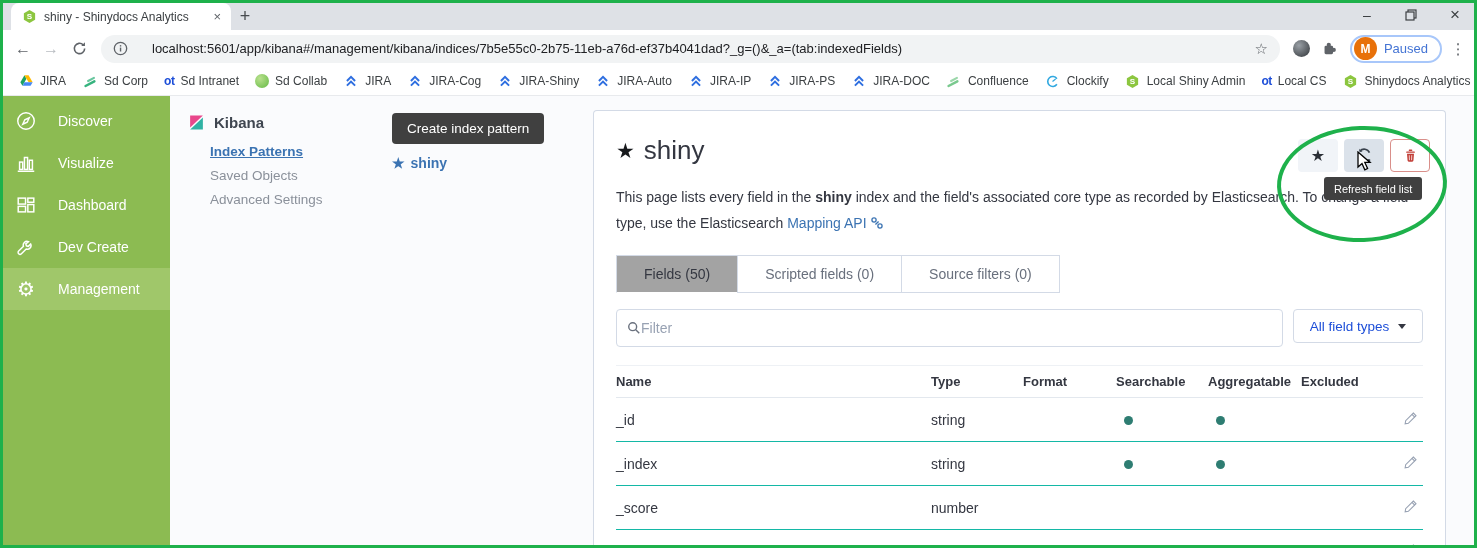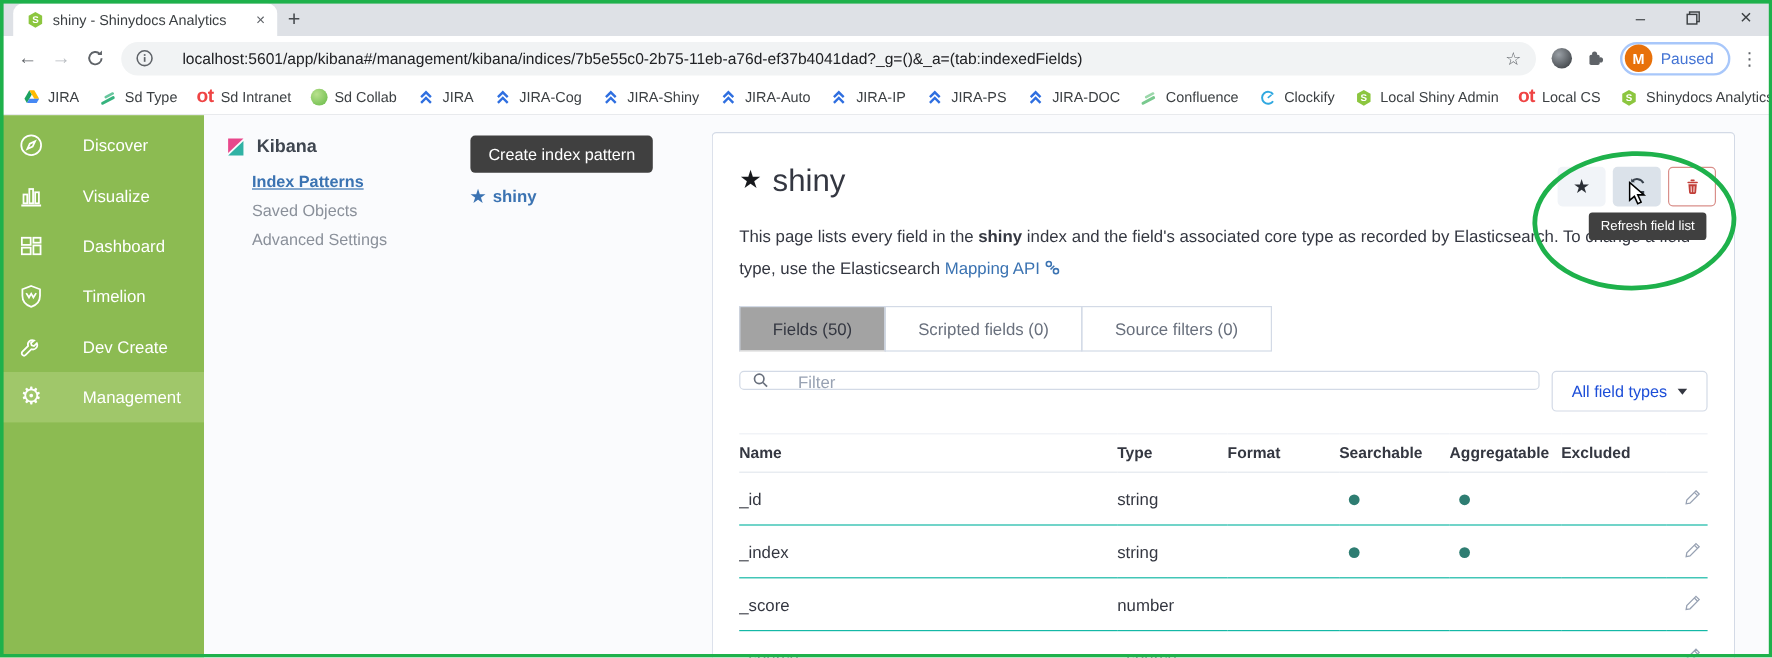--- a/index.html
+++ b/index.html
@@ -27,29 +27,29 @@
   .url-star{color:#5f6368;font-size:15px}
   .ext-circle{width:17px;height:17px;border-radius:50%;background:radial-gradient(circle at 35% 32%,#9aa0a6,#2f3337)}
   .avatar-pill{height:28px;border:2px solid #a8c7fa;border-radius:15px;display:flex;align-items:center;gap:7px;padding:0 12px 0 2px;margin:0 6px}
   .avatar{width:23px;height:23px;border-radius:50%;background:#e8710a;color:#fff;font-size:12px;font-weight:700;display:flex;align-items:center;justify-content:center}
   .paused{font-size:13px;color:#4474d4}
   .menu-dots{width:20px;text-align:center;color:#5f6368;font-size:15px;letter-spacing:0}
 
   .bookmarks{height:29px;background:#fff;display:flex;align-items:center;padding:0 10px;border-bottom:1px solid #e8eaed}
   .bm{display:flex;align-items:center;gap:6px;padding:3px 8px;border-radius:4px;font-size:12px;color:#3c4043;white-space:nowrap}
   .bm-ico{width:16px;height:16px;display:flex;align-items:center;justify-content:center}
-  .ot-txt{font-weight:800;font-size:16px;color:#ef4444;letter-spacing:-.5px}
+  .ot-txt{font-weight:800;font-size:12px;color:#1d4ed8;letter-spacing:-.5px}
   .green-ball{width:14px;height:14px;border-radius:50%;background:radial-gradient(circle at 35% 32%,#b9e18e,#64b944)}
   .bm-spacer{flex:1}
 
   
   .app{display:flex;height:452px;background:#fafbfd}
 
   .sidebar{width:170px;background:#8cbb52;padding-top:4px;flex:none}
-  .side-item{height:42px;display:flex;align-items:center;gap:31px;padding-left:14px;color:#fff;cursor:pointer}
+  .side-item{height:42px;display:flex;align-items:center;gap:20px;padding-left:14px;color:#fff;cursor:pointer}
   .side-item.active{background:#a0c76a}
   .side-label{font-size:14px}
   .side-ico{width:24px;height:24px;display:flex;align-items:center;justify-content:center;font-size:20px;line-height:1}
 
   .subnav{width:423px;position:relative;flex:none}
   .kb-head{position:absolute;left:18px;top:18px;display:flex;align-items:center;gap:9px}
   .kb-title{font-size:15px;font-weight:700;color:#3f4650}
   .subnav-links{position:absolute;left:40px;top:48px;display:flex;flex-direction:column;gap:9px;font-size:13.5px}
   .link-active{color:#3b73b2;font-weight:700;text-decoration:underline;cursor:pointer}
   .link-muted{color:#8a909a;cursor:pointer}
@@ -69,21 +69,21 @@
 
   .desc{margin-top:18px;font-size:14px;color:#343741;line-height:26px}
   .desc .line{white-space:nowrap}
   .maplink{color:#3b73b2;text-decoration:none;cursor:pointer}
 
   .tabs{display:flex;margin-top:17px}
   .tabx{height:38px;padding:0 27px;display:flex;align-items:center;font-size:14px;color:#69707d;border:1px solid #d3dae6;margin-left:-1px;background:transparent;cursor:pointer}
   .tabx.active{background:#a3a3a3;border-bottom-color:#fff;color:#343741;margin-left:0;font-weight:400}
 
   .filter-row{display:flex;margin-top:16px;gap:10px}
-  .filter-box{flex:1;height:16px;border:1px solid #d3dae6;border-radius:4px;background:#fff;display:flex;align-items:flex-start;padding:0 10px;gap:24px}
+  .filter-box{flex:1;height:38px;border:1px solid #d3dae6;border-radius:4px;background:#fff;display:flex;align-items:center;padding:0 10px;gap:0}
   .filter-box input{border:none;outline:none;flex:1;font-size:14px;color:#343741;font-family:inherit;background:transparent}
   .filter-box input::placeholder{color:#98a2b3}
   .type-dd{width:130px;height:34px;border:1px solid #d3dae6;border-radius:4px;background:#fff;display:flex;align-items:center;justify-content:center;gap:9px;font-size:13.5px;color:#1d4ed8;cursor:pointer}
   .caret{width:0;height:0;border-left:4.5px solid transparent;border-right:4.5px solid transparent;border-top:5.5px solid #343741}
 
   table{width:100%;border-collapse:collapse;margin-top:18px;table-layout:fixed}
   th{font-size:13px;font-weight:700;color:#343741;text-align:left;padding:8px 0;border-top:1px solid #eef1f5;border-bottom:1px solid #e3e8ee}
   td{font-size:14px;color:#343741;padding:12px 0;border-bottom:1px solid #14b8a6}
   .dot{display:inline-block;width:9px;height:9px;border-radius:50%;background:#2e7d72;margin-left:8px}
   .edit-cell{text-align:right;padding-right:4px}
@@ -167,21 +167,21 @@
       </span>
     <span>JIRA</span>
   </div>
   <div class="bm">
     <span class="bm-ico">
         <svg width="15" height="15" viewBox="0 0 24 24" fill="#36b37e">
           <rect x="1" y="13" width="20" height="4" rx="2" transform="rotate(-28 12 15)"></rect>
           <rect x="6" y="7" width="14" height="3.4" rx="1.7" transform="rotate(-28 13 9)" opacity=".75"></rect>
         </svg>
       </span>
-    <span>Sd Type</span>
+    <span>Sd Corp</span>
   </div>
   <div class="bm">
     <span class="ot-txt">ot</span>
     <span>Sd Intranet</span>
   </div>
   <div class="bm">
     <span class="green-ball"></span>
     <span>Sd Collab</span>
   </div>
   <div class="bm">
@@ -317,29 +317,20 @@
     <div class="side-item">
       <span class="side-ico">
           <svg width="22" height="22" viewBox="0 0 24 24" fill="none" stroke="#fff" stroke-width="1.6">
             <rect x="3.5" y="4.5" width="8" height="6.5"></rect>
             <rect x="14" y="4.5" width="6.5" height="4.5"></rect>
             <rect x="3.5" y="13.5" width="8" height="6"></rect>
             <rect x="14" y="11.5" width="6.5" height="8"></rect>
           </svg>
         </span>
       <span class="side-label">Dashboard</span>
-    </div>
-    <div class="side-item">
-      <span class="side-ico">
-          <svg width="22" height="22" viewBox="0 0 24 24" fill="none" stroke="#fff" stroke-width="1.6">
-            <path d="M12 2.5l8 3v6c0 5.5-4 8.8-8 10-4-1.2-8-4.5-8-10v-6z"></path>
-            <polyline points="7.5,9 10,13 12,9.5 14,13 16.5,9"></polyline>
-          </svg>
-        </span>
-      <span class="side-label">Timelion</span>
     </div>
     <div class="side-item">
       <span class="side-ico">
           <svg width="22" height="22" viewBox="0 0 24 24" fill="none" stroke="#fff" stroke-width="1.6">
             <path d="M14.7 6.3a4 4 0 0 0-5.5 4.9L4 16.4a2.1 2.1 0 1 0 3 3l5.2-5.2a4 4 0 0 0 4.9-5.5l-2.6 2.6-2.1-.6-.6-2.1z"></path>
           </svg>
         </span>
       <span class="side-label">Dev Create</span>
     </div>
     <div class="side-item active">

